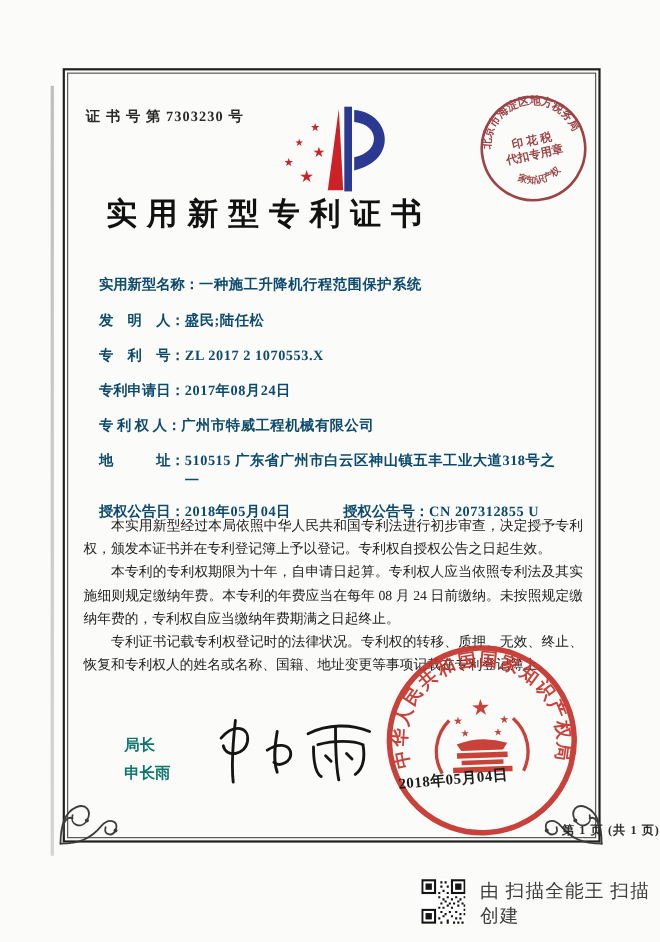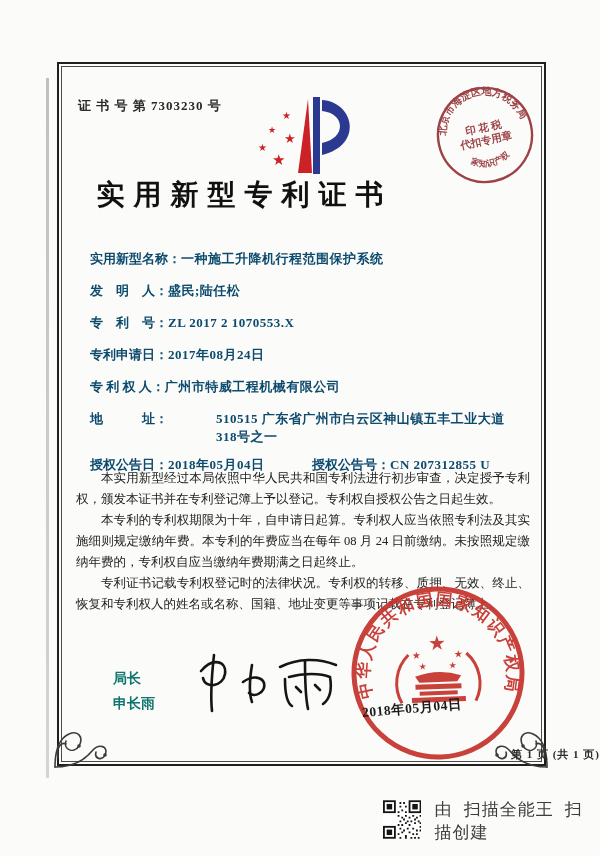--- a/index.html
+++ b/index.html
@@ -32,21 +32,21 @@
     position:absolute; left:0; top:176px; width:480px; text-align:center;
     font-size:28px; font-weight:bold; letter-spacing:9px; text-indent:9px; color:#111;
   }
   .tax-stamp {
     position:absolute; left:434px; top:84px; width:102px; height:102px;
     transform:rotate(-12deg); opacity:.85;
   }
 
   .fields { position:absolute; left:90px; top:250px; width:424px; font-size:13px; font-weight:bold; color:#0c4a6e; }
   .frow { display:flex; align-items:flex-start; margin-bottom:14px; line-height:18px; }
-  .frow.addr { margin-bottom:10px;gap:48px; }
+  .frow.addr { margin-bottom:10px; }
   .flabel { flex:0 0 auto; white-space:pre; }
   .fvalue { letter-spacing:.5px; }
   .grant-row { display:flex; }
   .grant-left { width:222px; display:flex; }
   .grant-right { display:flex; }
 
   .paras {
     position:absolute; left:76px; top:468px; width:454px;
     font-size:12.5px; line-height:21px; color:#222; font-weight:normal;
     text-align:justify;
@@ -61,21 +61,21 @@
   .big-seal { position:absolute; left:349px; top:584px; width:178px; height:178px; opacity:.93; transform:rotate(-2deg); }
   .seal-date {
     position:absolute; left:362px; top:698px; width:140px; font-size:13.5px; font-weight:bold;
     color:#1c1c1c; letter-spacing:.5px; transform:rotate(-5deg); white-space:nowrap;
   }
 
   .scan-bar { position:absolute; left:383px; top:794px; display:flex; align-items:center; }
   .qr { width:47px; height:47px; }
   .scan-text {
     margin-left:13px; font-size:17px; color:#3d3d3d; letter-spacing:1px;
-    font-family:Liberation Mono, monospace; margin-top:4px;
+    font-family:Liberation Serif, serif; margin-top:4px;
   }
 </style>
 </head>
 <body>
 
 <div class="scan-edge"></div>
 
 <div class="frame"></div>
 
 <svg class="corner bl" viewBox="0 0 62 62">

